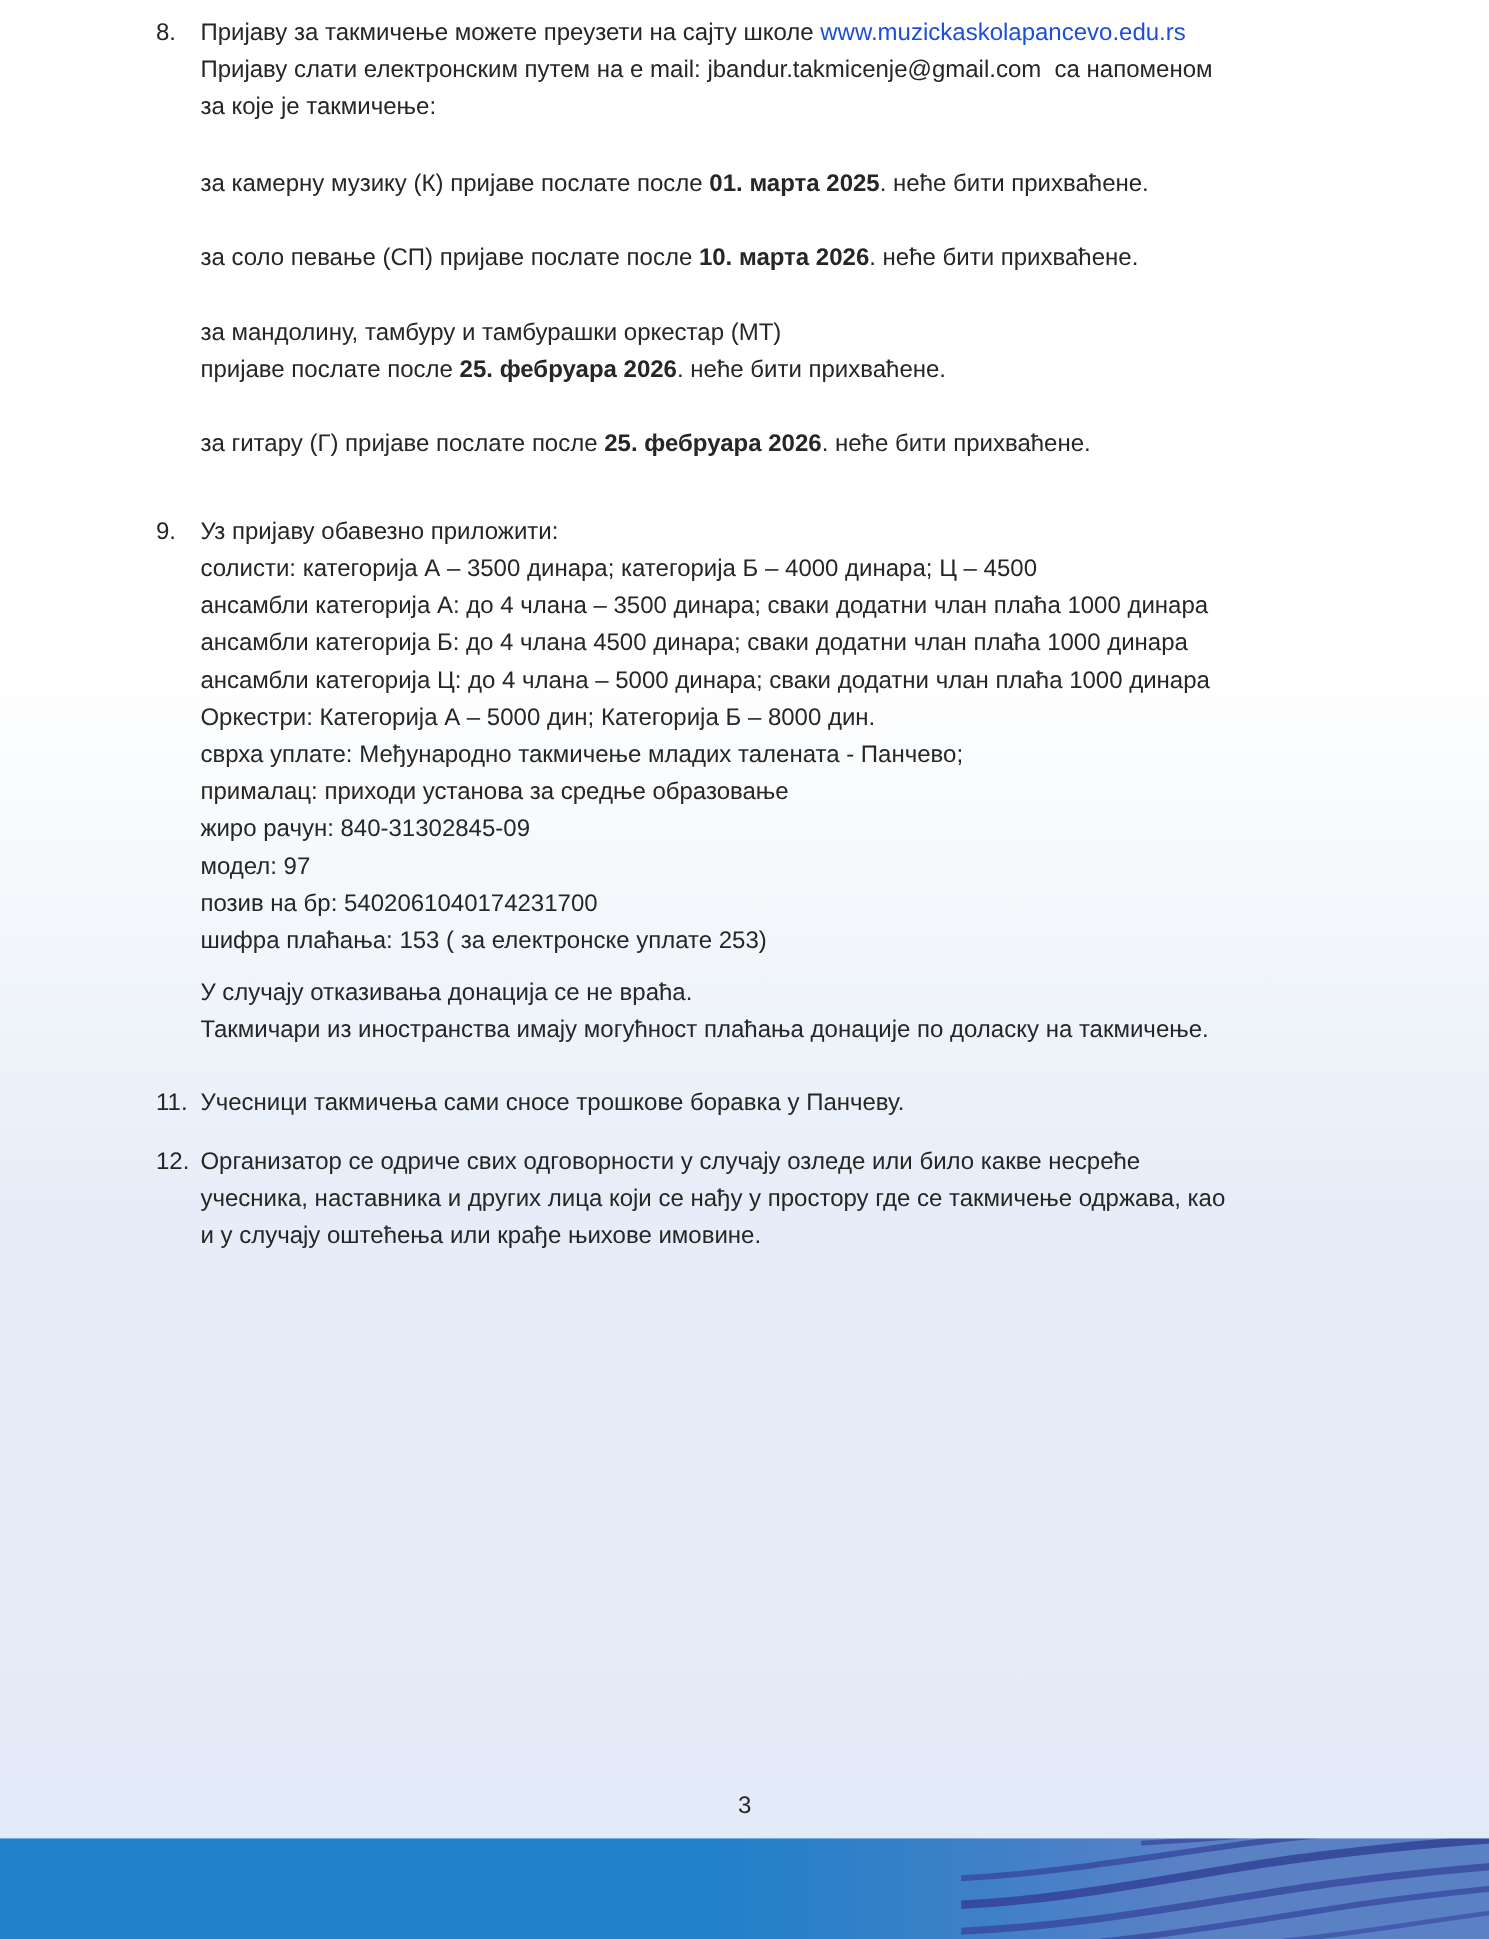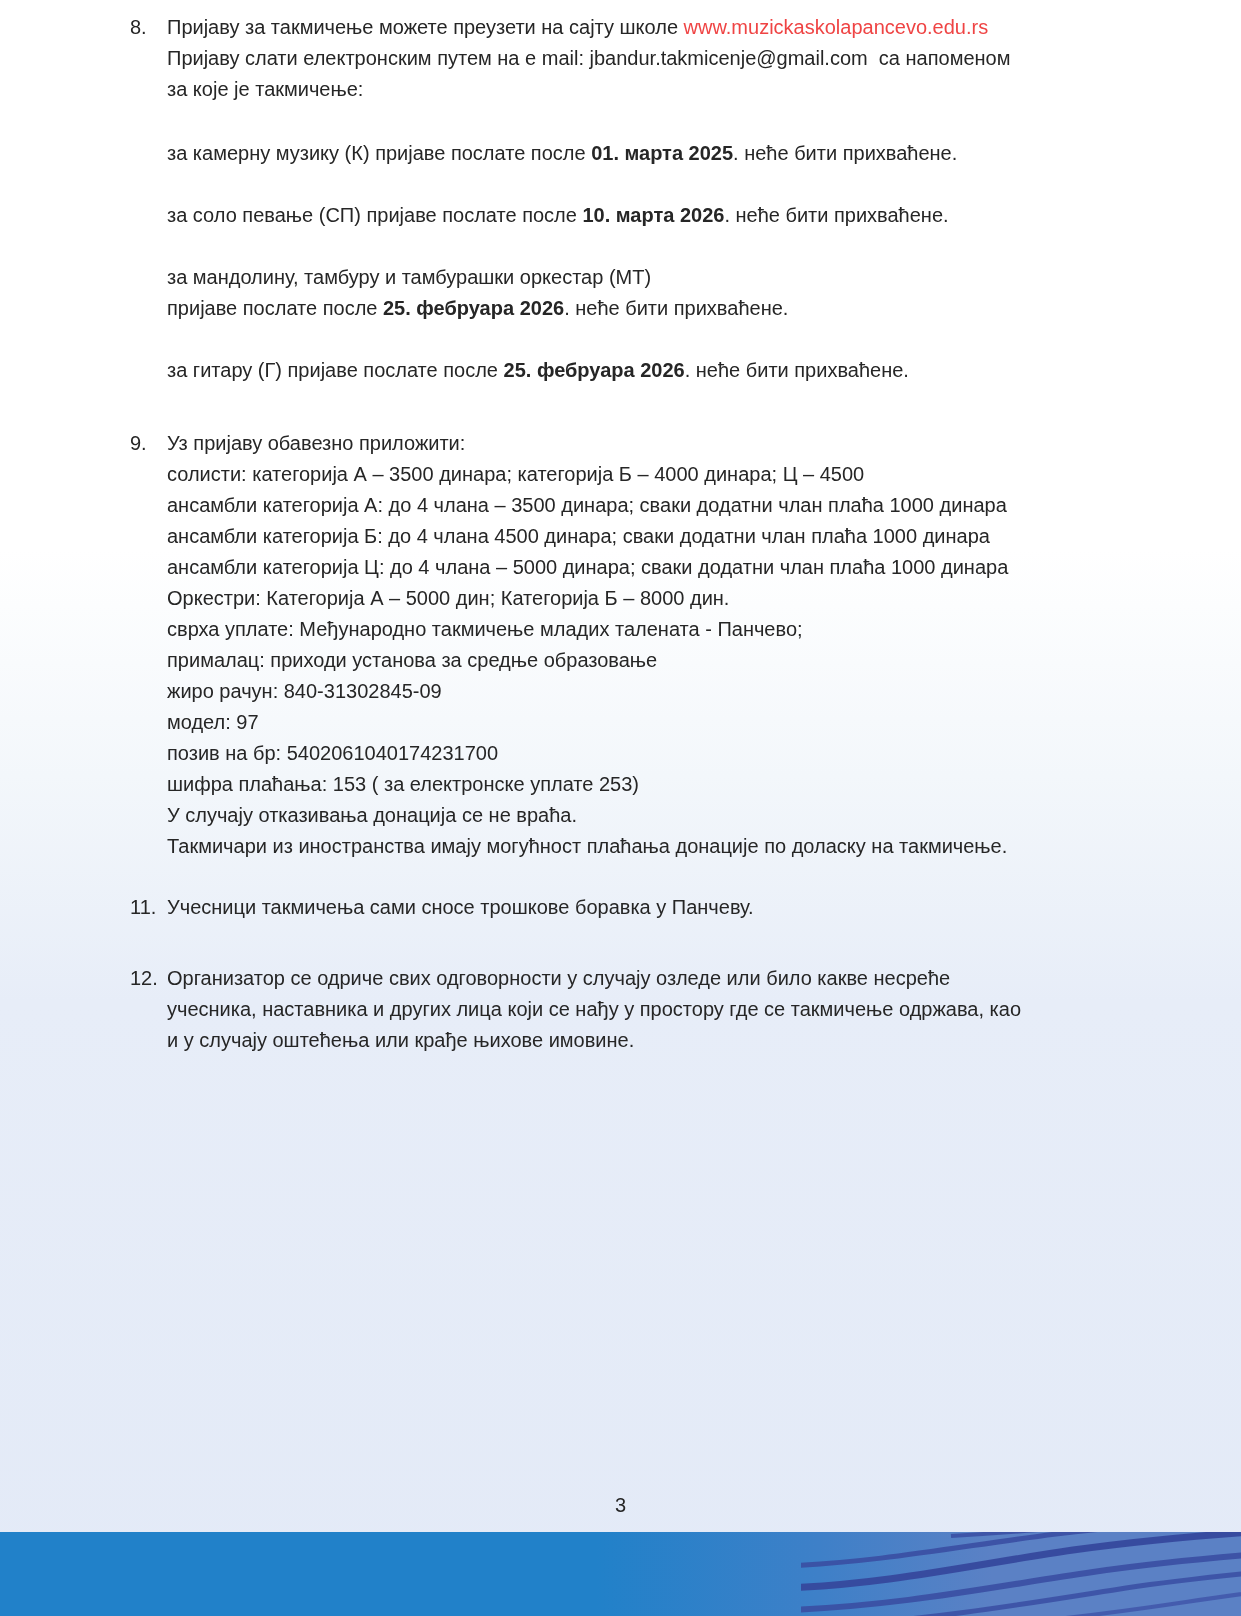--- a/index.html
+++ b/index.html
@@ -14,29 +14,29 @@
   .content {
     padding:12px 90px 0 130px;
     font-size:20px;
     line-height:31px;
   }
   .item { display:flex; }
   .item-num { width:37px; flex:none; }
   .item-body { flex:1; }
   .line { white-space:pre-wrap; }
   .seg.b { font-weight:bold; }
-  .seg.link { color:#ef4444; text-decoration:none; cursor:pointer; }
+  .seg.link { color:#1d4ed8; text-decoration:none; cursor:pointer; }
   
   .i8 { margin-bottom:42px; }
   .i8 .p0 { margin-bottom:33px; }
   .i8 .p1, .i8 .p2, .i8 .p3, .i8 .p4 { margin-bottom:31px; }
   .i9 { margin-bottom:30px; }
-  .i9 .p0 { }
+  .i9 .p0 { margin-bottom:12px; }
   .i10 { margin-bottom:30px; }
-  .i11 { margin-bottom:40px; }
+  .i11 { margin-bottom:18px; }
   .page-number {
     position:absolute;
     top:1490px; left:0; right:0;
     text-align:center;
     font-size:20px; line-height:31px;
     color:#262626;
   }
   .footer-band {
     position:absolute;
     left:0; bottom:0;

